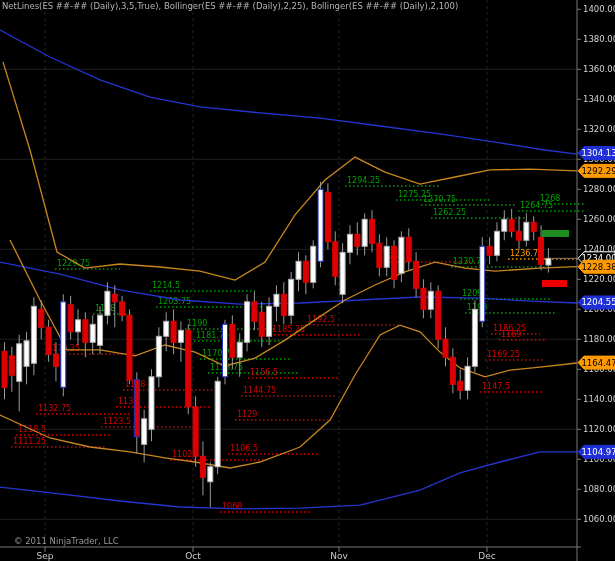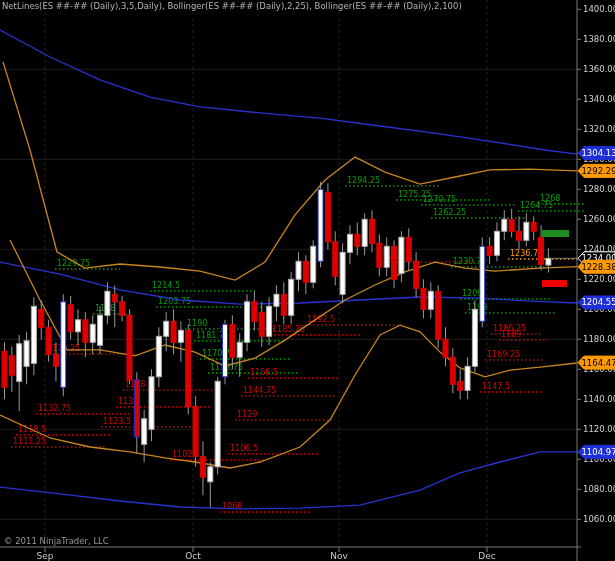--- a/index.html
+++ b/index.html
@@ -1,27 +1,27 @@
 <!DOCTYPE html>
 <html><head>
 <meta charset="utf-8">
 <style>
   html,body{margin:0;padding:0;background:#000;}
   .chart-window{position:relative;width:615px;height:561px;background:#000;overflow:hidden;
     font-family:"DejaVu Sans",sans-serif;}
   .title-label{position:absolute;left:2px;top:1px;font-size:8.5px;color:#b4b4b4;white-space:nowrap;z-index:5;}
-  .copyright-label{position:absolute;left:4px;top:536px;font-size:8.5px;color:#969696;white-space:nowrap;z-index:5;}
+  .copyright-label{position:absolute;left:14px;top:536px;font-size:8.5px;color:#969696;white-space:nowrap;z-index:5;}
   svg{position:absolute;left:0;top:0;}
   text{font-family:"DejaVu Sans",sans-serif;}
 </style>
 </head>
 <body>
 
 <div class="chart-window">
-  <div class="title-label">NetLines(ES ##-## (Daily),3,5,Daily), Bollinger(ES ##-## (Daily),2,25), Bollinger(ES ##-## (Daily),2,100)</div>
+  <div class="title-label">NetLines(ES ##-## (Daily),3,5,True), Bollinger(ES ##-## (Daily),2,25), Bollinger(ES ##-## (Daily),2,100)</div>
   <svg id="chart-svg" width="615" height="561" viewBox="0 0 615 561">
       <rect x="0" y="0" width="615" height="561" fill="#000000"></rect>
       <line x1="0" y1="519.3" x2="577" y2="519.3" stroke="#1e1e1e" stroke-width="1"></line>
       <line x1="0" y1="429.3" x2="577" y2="429.3" stroke="#1e1e1e" stroke-width="1"></line>
       <line x1="0" y1="339.3" x2="577" y2="339.3" stroke="#1e1e1e" stroke-width="1"></line>
       <line x1="0" y1="249.3" x2="577" y2="249.3" stroke="#1e1e1e" stroke-width="1"></line>
       <line x1="0" y1="159.3" x2="577" y2="159.3" stroke="#1e1e1e" stroke-width="1"></line>
       <line x1="0" y1="69.30000000000001" x2="577" y2="69.30000000000001" stroke="#1e1e1e" stroke-width="1"></line>
       <line x1="45" y1="0" x2="45" y2="547" stroke="#232323" stroke-dasharray="3,3"></line>
       <line x1="193" y1="0" x2="193" y2="547" stroke="#232323" stroke-dasharray="3,3"></line>

